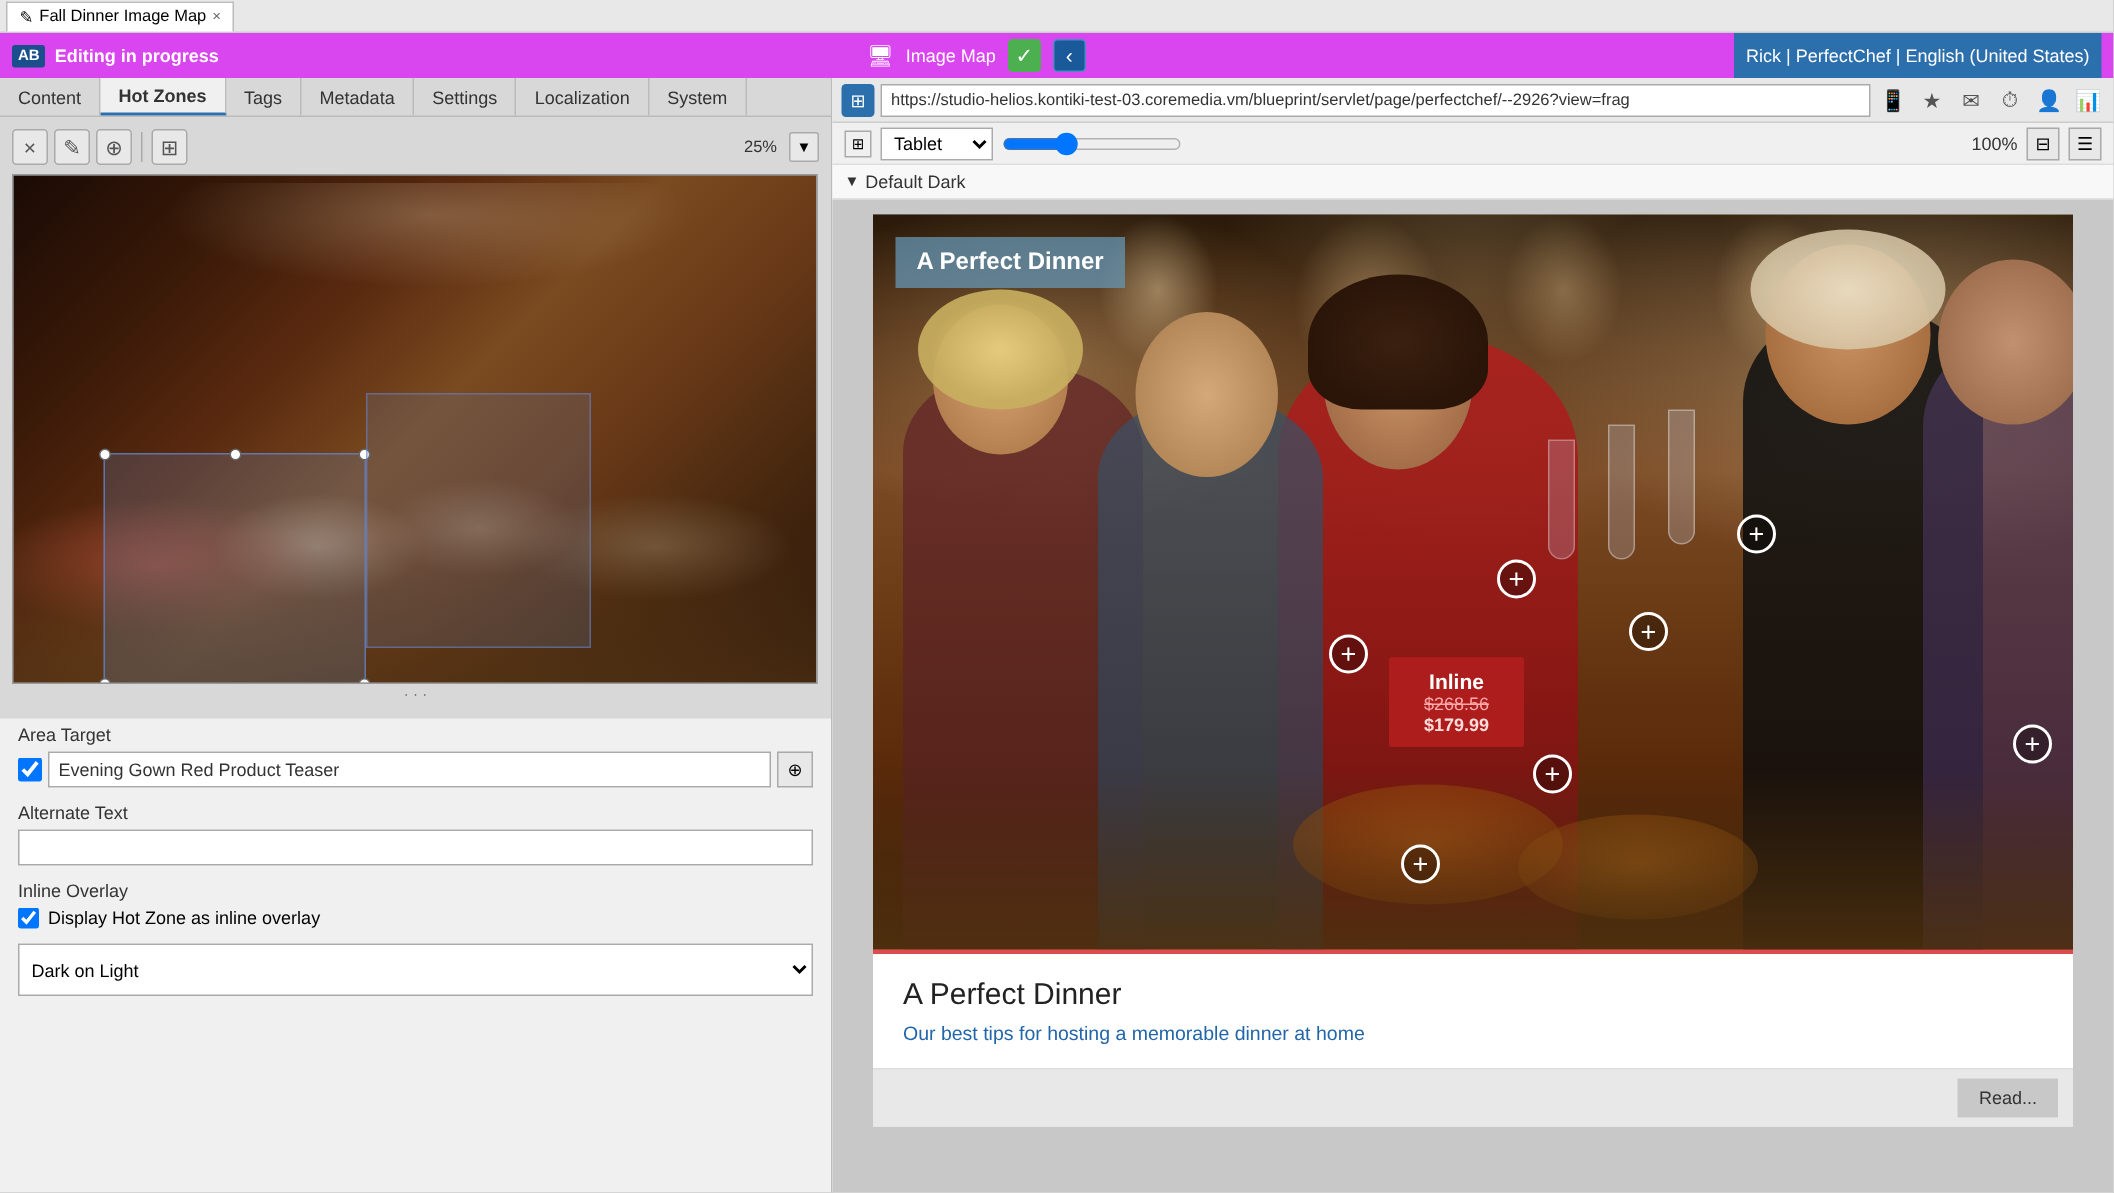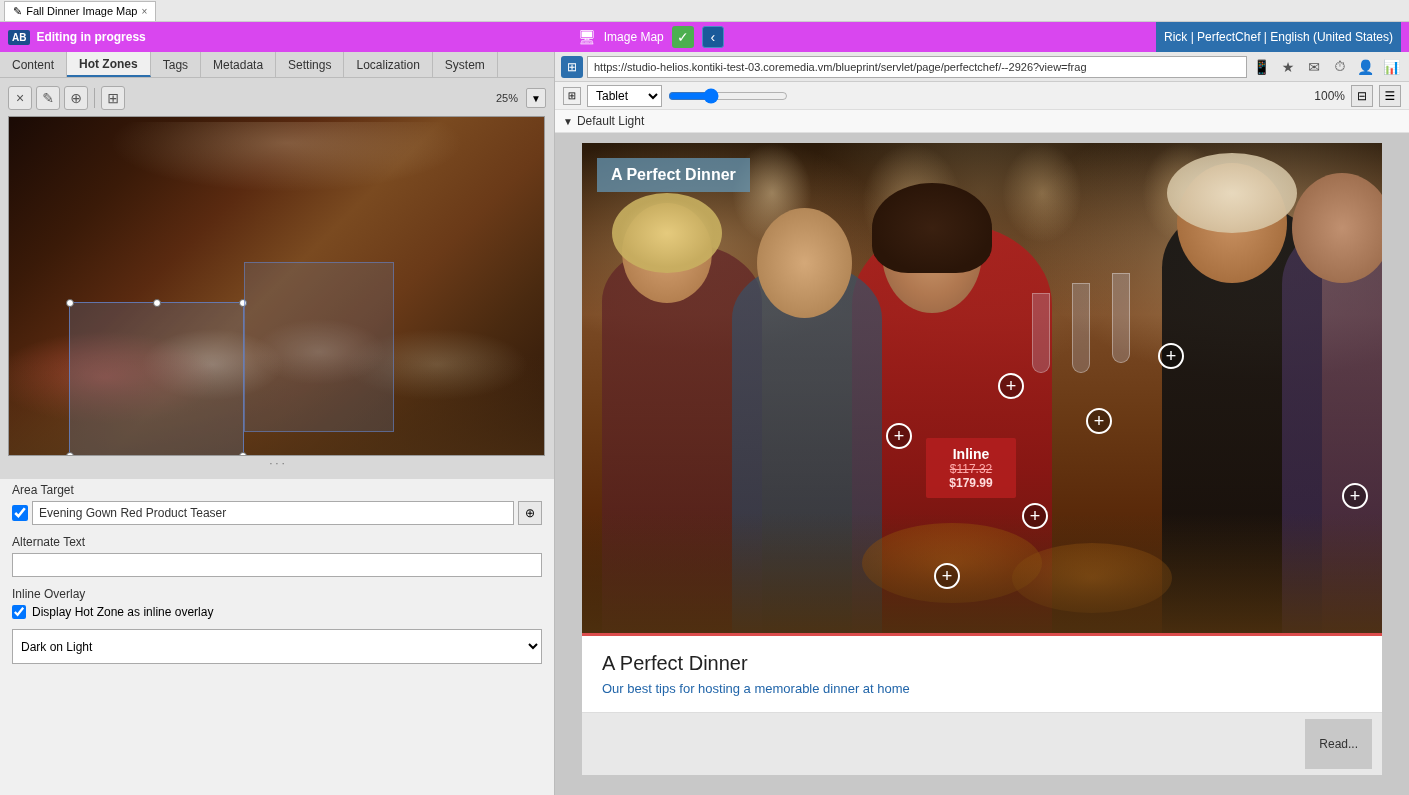--- a/index.html
+++ b/index.html
@@ -515,21 +515,21 @@
     .read-more-area {
       background: #e8e8e8;
       display: flex;
       justify-content: flex-end;
       padding: 6px 10px;
       border-top: 1px solid #ddd;
     }
     .read-more-btn {
       background: #c8c8c8;
       border: none;
-      padding: 18px 14px;
+      padding: 6px 14px;
       font-size: 12px;
       cursor: pointer;
       color: #333;
     }
 
     
     .red-line {
       width: 100%;
       height: 3px;
       background: #cc0000;
@@ -681,21 +681,21 @@
         <option>Desktop</option>
       </select>
       <input type="range" class="preview-slider" min="50" max="200" value="100" style="">
       <span class="zoom-display">100%</span>
       <button class="view-toggle-btn">⊟</button>
       <button class="view-toggle-btn">☰</button>
     </div>
 
     <div class="default-view-label">
       <span class="chevron-icon">▼</span>
-      <span>Default Light</span>
+      <span>Default Dark</span>
     </div>
 
     <div class="preview-content">
       <div class="article-card">
 
         <div class="hero-image-container">
 
           <div class="dinner-scene"></div>
 
           <div style="position:absolute;top:0;left:150px;width:80px;height:100px;background:radial-gradient(ellipse,rgba(255,230,180,0.4) 0%,transparent 70%);"></div>
@@ -731,21 +731,21 @@
           <div style="position:absolute;bottom:20px;left:430px;width:160px;height:70px;background:radial-gradient(ellipse,rgba(200,120,30,0.6) 0%,rgba(160,90,15,0.4) 70%);border-radius:50%;"></div>
 
           <div style="position:absolute;bottom:0;left:0;right:0;height:120px;background:linear-gradient(to top,rgba(80,50,15,0.85) 0%,transparent 100%);"></div>
 
           <div class="hero-title-overlay">
             <span>A Perfect Dinner</span>
           </div>
 
           <div class="product-overlay">
             <div class="product-name">Inline</div>
-            <div class="product-price-old">$117.32</div>
+            <div class="product-price-old">$268.56</div>
             <div class="product-price-new">$179.99</div>
           </div>
 
           <div class="plus-btn" style="top:280px;left:38%;">+</div>
           <div class="plus-btn" style="top:230px;left:52%;">+</div>
           <div class="plus-btn" style="top:265px;left:63%;">+</div>
           <div class="plus-btn" style="top:200px;left:72%;">+</div>
           <div class="plus-btn" style="top:360px;left:55%;">+</div>
           <div class="plus-btn" style="top:420px;left:44%;">+</div>
           <div class="plus-btn" style="top:340px;left:95%;">+</div>

